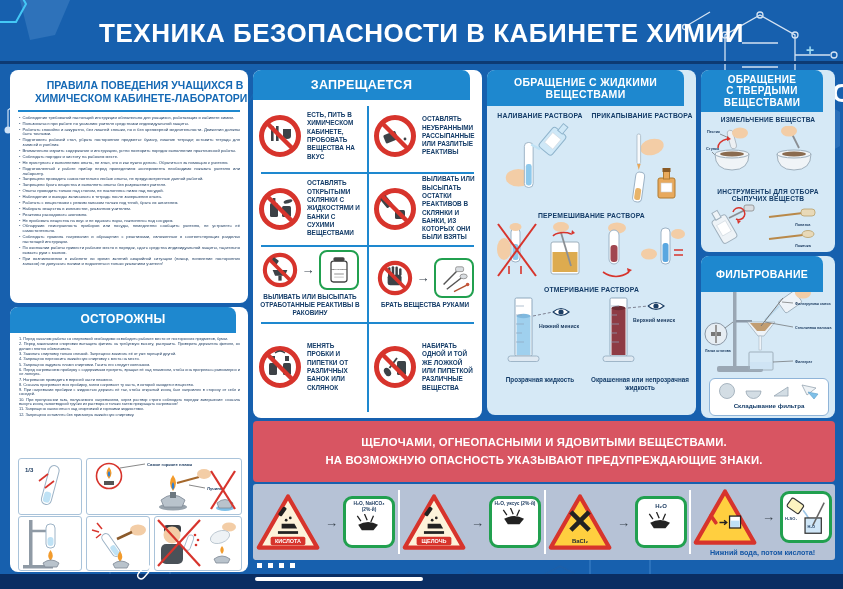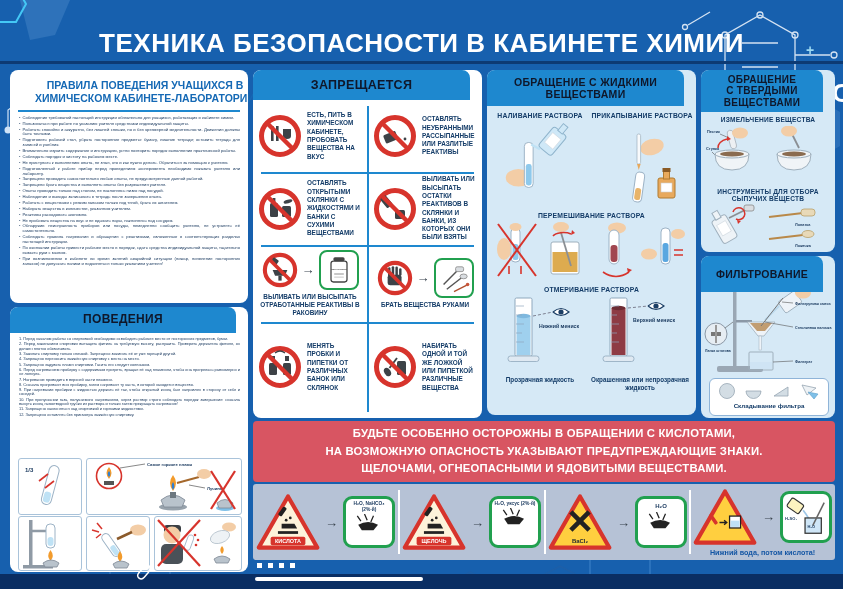--- a/index.html
+++ b/index.html
@@ -1,21 +1,21 @@
 <!DOCTYPE html>
 <html><head>
 <meta charset="utf-8">
 <style>
   html,body{margin:0;padding:0;}
   body{font-family:"Liberation Sans","DejaVu Sans",sans-serif;}
   #poster{position:relative;width:843px;height:589px;background:#1760ae;overflow:hidden;}
   .abs{position:absolute;}
   .panel{position:absolute;background:#fff;border-radius:8px;z-index:2;}
   .panel-lt{background:#d6e9f6;}
-  .phead{position:absolute;left:0;top:0;right:12px;background:#1e88cf;color:#0f172a;font-weight:bold;
+  .phead{position:absolute;left:0;top:0;right:12px;background:#1e88cf;color:#ffffff;font-weight:bold;
          text-align:center;border-radius:8px 8px 0 0;display:flex;align-items:center;justify-content:center;
          letter-spacing:.3px;line-height:1.15;z-index:3;}
   .rules-title{color:#1569b5;font-weight:bold;font-size:10.5px;line-height:1.25;text-align:center;}
   .divider{position:absolute;background:#1e88cf;height:2px;}
   .listbox{position:absolute;overflow:hidden;}
   .shrink{width:200%;transform:scale(.5);transform-origin:0 0;color:#16365c;}
   .rules-list{font-size:8.4px;line-height:1.16;}
   .rule-item{position:relative;padding-left:7px;margin-bottom:2px;text-align:justify;}
   .rule-item::before{content:"•";position:absolute;left:0;top:0;}
   .heat-list{font-size:7.8px;line-height:1.14;}
@@ -52,21 +52,21 @@
   .fold-box{position:absolute;background:#fff;border:1px solid #8fb4d8;border-radius:6px;}
   svg text{font-family:"Liberation Sans","DejaVu Sans",sans-serif;}
   .st-w{font-size:6px;font-weight:bold;fill:#fff;}
   .st-k{font-size:6.5px;font-weight:bold;fill:#1c2430;}
   .st-t{font-size:4.2px;font-weight:bold;fill:#16365c;}
   .s38{font-size:3.8px;font-weight:bold;fill:#16365c;}
   .s42{font-size:4.2px;font-weight:bold;fill:#16365c;}
   .s52{font-size:5.2px;font-weight:bold;fill:#16365c;}
   .s60{font-size:6px;font-weight:bold;fill:#16365c;}
   .s26{font-size:2.6px;font-weight:bold;fill:#444;}
-  .title{position:absolute;left:0;right:0;top:28px;text-align:center;color:#fff;font-weight:bold;
+  .title{position:absolute;left:0;right:0;top:18px;text-align:center;color:#fff;font-weight:bold;
          font-size:26px;letter-spacing:.5px;z-index:2;}
   .decor{position:absolute;z-index:0;}
   .navy-strip{position:absolute;left:0;top:574px;width:843px;height:15px;background:#0a2e63;z-index:1;}
   .top-sep{position:absolute;left:0;top:61px;width:843px;height:3px;background:#0d3a74;z-index:1;}
   .white-line{position:absolute;left:255px;top:577px;width:168px;height:3.5px;background:#fff;border-radius:2px;z-index:4;}
   .dot{position:absolute;width:5px;height:5px;background:#fff;z-index:4;}
   .cl-frag{position:absolute;left:832px;top:78px;color:#fff;font-weight:bold;font-size:26px;z-index:1;}
   .plus{position:absolute;left:806px;top:42px;color:#9bd8f2;font-size:14px;font-weight:bold;z-index:1;}
 </style>
 </head>
@@ -136,21 +136,21 @@
           <div class="rule-item">Не пробовать вещества на вкус и не вдыхать пары, наклоняясь над сосудом.</div>
           <div class="rule-item">Обнаружив неисправность приборов или посуды, немедленно сообщить учителю, не устранять её самостоятельно.</div>
           <div class="rule-item">Соблюдать правила нагревания и обращения с реактивами, изложенные в соответствующих разделах настоящей инструкции.</div>
           <div class="rule-item">По окончании работы привести рабочее место в порядок, сдать средства индивидуальной защиты, тщательно вымыть руки с мылом.</div>
           <div class="rule-item">При возникновении в кабинете во время занятий аварийной ситуации (пожар, появление посторонних запахов) не допускать паники и подчиняться только указаниям учителя!</div>
         </div>
     </div>
   </div>
 
   <div class="panel" style="left:10px;top:307px;width:238px;height:265px;">
-    <div class="phead" style="height:26px;font-size:12px;">ПОВЕДЕНИЯ</div>
+    <div class="phead" style="height:26px;font-size:12px;">ОСТОРОЖНЫ</div>
     <div class="listbox" style="left:9px;top:30px;width:221px;height:119px;">
       <div class="shrink heat-list">
 
       <div class="heat-item">1. Перед началом работы со спиртовкой необходимо освободить рабочее место от посторонних предметов, бумаг.</div>
           <div class="heat-item">2. Перед зажиганием спиртовки вытащить фитиль на требуемую высоту, распушить. Проверить держатель фитиля, он должен плотно обхватывать.</div>
           <div class="heat-item">3. Зажигать спиртовку только спичкой. Запрещено зажигать её от уже горящей другой.</div>
           <div class="heat-item">4. Запрещено переносить зажжённую спиртовку с места на место.</div>
           <div class="heat-item">5. Запрещено задувать пламя спиртовки. Гасить его следует колпачком.</div>
           <div class="heat-item">6. Перед нагреванием пробирку с содержимым прогреть, вращая её над пламенем, чтобы она прогрелась равномерно и не лопнула.</div>
           <div class="heat-item">7. Нагревание проводить в верхней части пламени.</div>
@@ -554,23 +554,22 @@
         <path d="M30,9 a7.5,7.5 0 0 0 15,0 z" fill="#d3dde4" stroke="#97a6b2" stroke-width=".8"></path>
         <path d="M58,14 l14,-9 v9 z" fill="#d3dde4" stroke="#97a6b2" stroke-width=".8"></path>
         <path d="M86,3 l14,3 -9,7 z" fill="#eef2f5" stroke="#97a6b2" stroke-width=".8"></path>
         <path d="M92,10 l10,2 -4,5 z" fill="#7fc0e8" stroke="#5b9ec7" stroke-width=".6"></path>
       </svg>
       <div class="cap" style="left:0;top:23px;width:118px;font-size:6.2px;">Складывание фильтра</div>
     </div>
   </div>
 
   <div class="banner">
-    <div>БУДЬТЕ ОСОБЕННО ОСТОРОЖНЫ В ОБРАЩЕНИИ С КИСЛОТАМИ,</div>
+    <div>ЩЕЛОЧАМИ, ОГНЕОПАСНЫМИ И ЯДОВИТЫМИ ВЕЩЕСТВАМИ.</div>
     <div>НА ВОЗМОЖНУЮ ОПАСНОСТЬ УКАЗЫВАЮТ ПРЕДУПРЕЖДАЮЩИЕ ЗНАКИ.</div>
-    <div>ЩЕЛОЧАМИ, ОГНЕОПАСНЫМИ И ЯДОВИТЫМИ ВЕЩЕСТВАМИ.</div>
   </div>
 
   <div class="signs-band">
     <div class="sign-sep" style="left:145px;"></div>
     <div class="sign-sep" style="left:291px;"></div>
     <div class="sign-sep" style="left:436px;"></div>
 
     <div class="sign-cell" style="left:0;">
       <div class="sign-row">
         <svg class="tri" viewBox="0 0 70 62">

